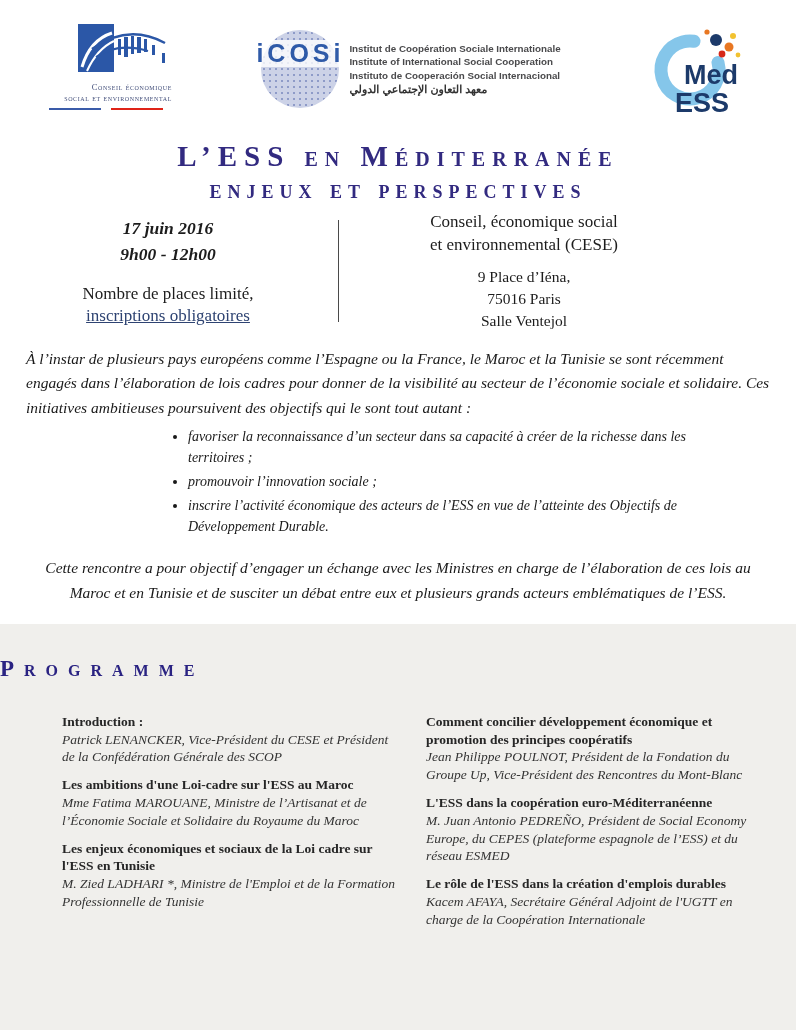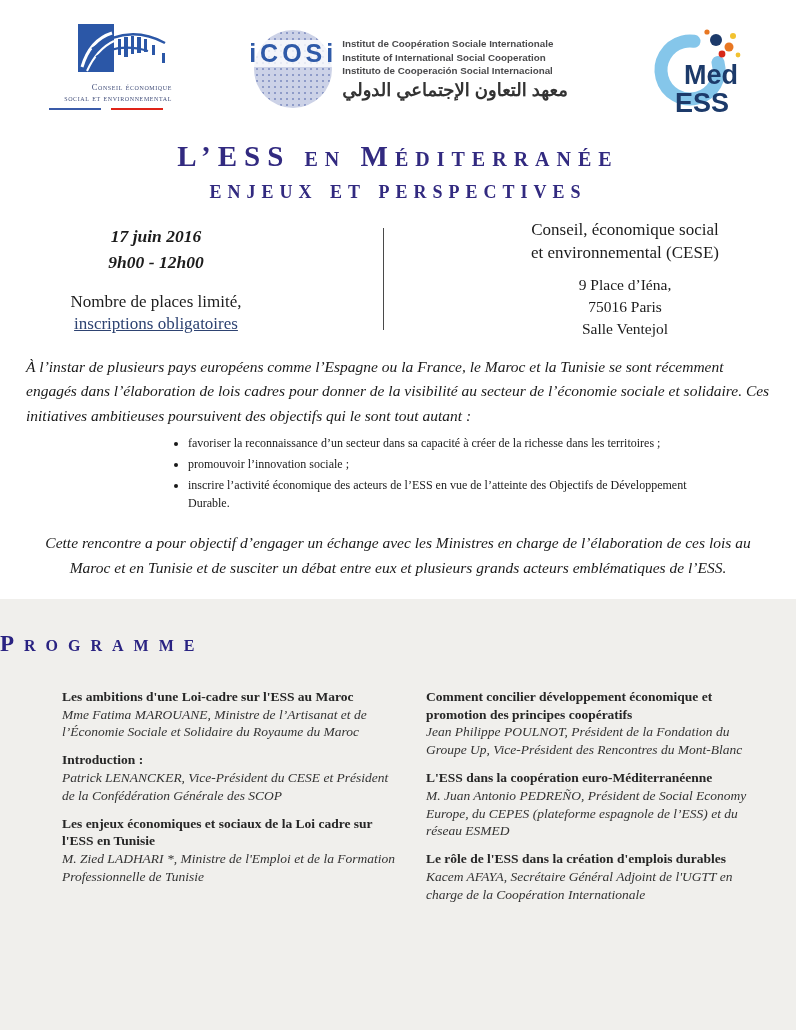--- a/index.html
+++ b/index.html
@@ -25,42 +25,42 @@
     background-size:6px 6px;
   }
   .icosi-acronym{
     position:absolute;left:-8px;top:10px;
     font-family:"Liberation Sans",sans-serif;font-weight:bold;
     font-size:25px;letter-spacing:4px;color:#2f5aa8;line-height:1;
     background:rgba(255,255,255,.78);padding:1px 3px;
   }
   .icosi-text{font-family:"Liberation Sans",sans-serif;text-align:left;}
   .icosi-line{font-size:9.8px;font-weight:bold;color:#4a4a4c;line-height:1.38;}
-  .icosi-ar{font-size:18px;font-weight:bold;color:#333;direction:rtl;text-align:left;margin-top:1px;}
+  .icosi-ar{font-size:11px;font-weight:bold;color:#333;direction:rtl;text-align:left;margin-top:1px;}
   .logo-medess{width:116px;}
   
   .title{margin:16px 0 0;text-align:center;color:#322a80;font-weight:bold;font-variant:small-caps;}
   .title-line1{font-size:29px;letter-spacing:7px;line-height:1.25;}
   .title-line2{font-size:26px;letter-spacing:6px;line-height:1.25;}
   
   .intro{margin:15px auto 0;width:706px;font-style:italic;font-size:15.5px;line-height:1.62;text-align:center;color:#191919;}
   .context{margin:15px auto 0;width:744px;font-style:italic;font-size:15.5px;line-height:1.6;color:#191919;}
   .closing{margin:16px auto 0;width:748px;font-style:italic;font-size:15.5px;line-height:1.6;text-align:center;color:#191919;}
   
-  .details{margin-top:12px;display:flex;justify-content:space-between;align-items:center;}
+  .details{margin-top:4px;display:flex;justify-content:flex-start;align-items:center;padding-left:12px;}
   .d-left{width:312px;text-align:center;}
   .d-date,.d-time{font-weight:bold;font-style:italic;font-size:17.5px;line-height:1.45;}
   .d-places{margin-top:17px;font-size:17px;}
   .d-link{font-size:17px;color:#2e4372;text-decoration:underline;display:inline-block;margin-top:2px;cursor:pointer;}
   .d-divider{width:1px;height:102px;background:#4a4a4a;margin:0 14px;}
   .d-right{width:342px;text-align:center;}
   .venue{font-size:17px;line-height:1.35;}
   .addr{margin-top:9px;font-size:15.5px;line-height:1.42;}
   
-  .objectives{margin:5px 80px 0 170px;padding-left:18px;font-size:12px;line-height:1.5;color:#191919;}
+  .objectives{margin:5px 80px 0 170px;padding-left:18px;font-style:italic;font-size:14px;line-height:1.5;color:#191919;}
   .objectives li{margin-bottom:3px;}
   
   .programme{flex:1;margin-top:18px;background:#f0efec;display:flex;flex-direction:column;}
   .prog-head{text-align:left;padding-top:13px;color:#2a2382;font-weight:bold;font-variant:small-caps;font-size:23px;letter-spacing:10px;}
   .prog-cols{flex:1;display:flex;gap:26px;padding:12px 32px 0 62px;}
   .prog-col{flex:1;}
   .p-item{margin-bottom:10px;}
   .p-title{font-weight:bold;font-size:13.5px;line-height:1.32;color:#262626;}
   .p-speaker{font-style:italic;font-size:13.5px;line-height:1.32;color:#333;}
 </style>
@@ -160,28 +160,28 @@
   </ul>
 
   <p class="closing">Cette rencontre a pour objectif d’engager un échange avec les Ministres en charge de l’élaboration de ces lois au Maroc et en Tunisie et de susciter un débat entre eux et plusieurs grands acteurs emblématiques de l’ESS.</p>
 
   <section class="programme">
     <h2 class="prog-head">Programme</h2>
 
     <div class="prog-cols">
       <div class="prog-col">
         <div class="p-item">
+          <div class="p-title">Introduction :</div>
+          <div class="p-speaker">Patrick LENANCKER, Vice-Président du CESE et Président de la Confédération Générale des SCOP</div>
+        </div>
+        <div class="p-item">
           <div class="p-title">Les ambitions d'une Loi-cadre sur l'ESS au Maroc</div>
           <div class="p-speaker">Mme Fatima MAROUANE, Ministre de l’Artisanat et de l’Économie Sociale et Solidaire du Royaume du Maroc</div>
         </div>
         <div class="p-item">
-          <div class="p-title">Introduction :</div>
-          <div class="p-speaker">Patrick LENANCKER, Vice-Président du CESE et Président de la Confédération Générale des SCOP</div>
-        </div>
-        <div class="p-item">
           <div class="p-title">Les enjeux économiques et sociaux de la Loi cadre sur l'ESS en Tunisie</div>
           <div class="p-speaker">M. Zied LADHARI *, Ministre de l'Emploi et de la Formation Professionnelle de Tunisie</div>
         </div>
 
       </div>
 
       <div class="prog-col">
         <div class="p-item">
           <div class="p-title">Comment concilier développement économique et promotion des principes coopératifs</div>
           <div class="p-speaker">Jean Philippe POULNOT, Président de la Fondation du Groupe Up, Vice-Président des Rencontres du Mont-Blanc</div>

